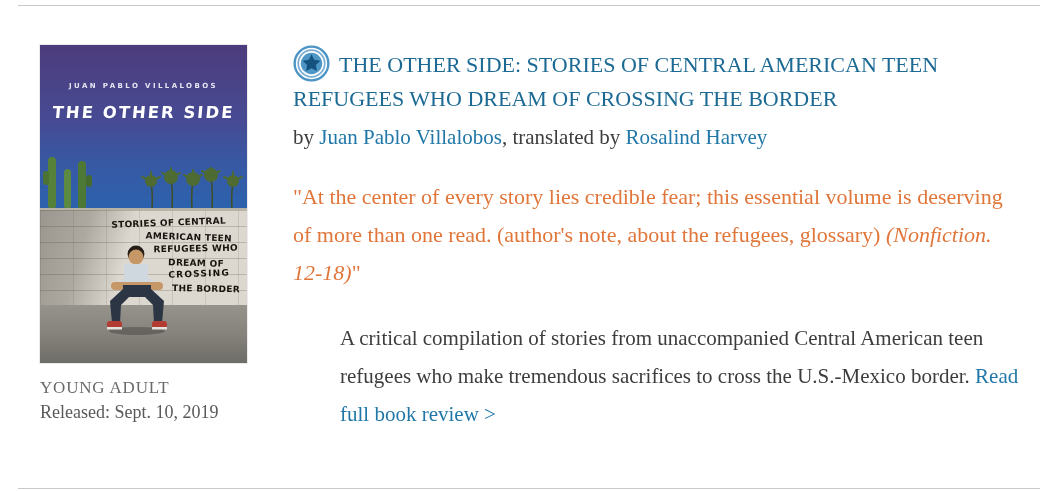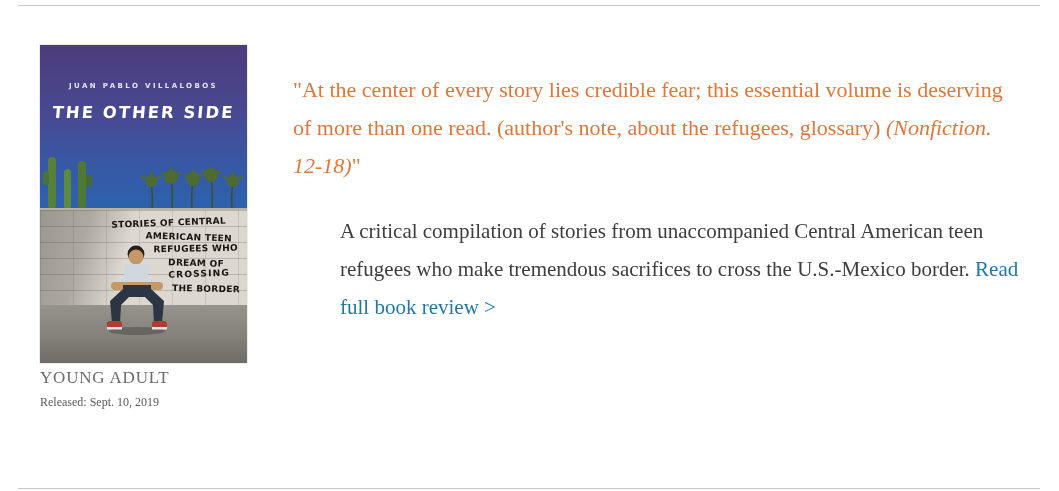--- a/index.html
+++ b/index.html
@@ -72,23 +72,23 @@
   .wl4 { transform:rotate(-2deg); margin-right:10px; letter-spacing:1.2px; }
   .wl5 { transform:rotate(1deg);  margin-right:0; }
   .cover-ground {
     position:absolute; top:260px; left:0; right:0; bottom:0;
     background:linear-gradient(180deg,#96938c 0%,#84817b 55%,#6e6c66 100%);
   }
   .cover-boy { position:absolute; left:56px; top:198px; pointer-events:none; }
 
   .meta { color:var(--meta, #595959); }
   .meta-category {
-    margin-top:2px; font-size:17px; letter-spacing:.8px; line-height:25px; color:#6a6a6a;
-  }
-  .meta-line { font-size:12px; line-height:25px; }
+    margin-top:12px; font-size:17px; letter-spacing:.8px; line-height:25px; color:#6a6a6a;
+  }
+  .meta-line { font-size:18px; line-height:25px; }
 
   
   .right-col { margin-left:46px; width:726px; }
 
   .title-line { font-weight:normal; font-size:22px; line-height:34px; }
   .title-link {
     color:var(--title_blue, #1c6a94); text-decoration:none; cursor:pointer;
   }
   .star-badge { vertical-align:-10px; margin-right:9px; }
 
@@ -194,21 +194,32 @@
           <rect x="56" y="84" width="15" height="2.5" fill="#e4e2de"></rect>
         </svg>
       </div>
 
       <div class="meta meta-category">YOUNG ADULT</div>
       <div class="meta meta-line">Released: Sept. 10, 2019</div>
     </div>
 
     <div class="right-col">
 
-
+      <h2 class="title-line">
+        <svg class="star-badge" width="37" height="37" viewBox="0 0 36 36">
+          <circle cx="18" cy="18" r="16.4" fill="none" stroke="#4a94c6" stroke-width="2.3"></circle>
+          <circle cx="18" cy="18" r="12.9" fill="none" stroke="#7aaed5" stroke-width="1.7"></circle>
+          <circle cx="18" cy="18" r="10.4" fill="#4e96c6"></circle>
+          <polygon points="18,9 20.65,14.36 26.56,15.22 22.28,19.39 23.29,25.28 18,22.5 12.71,25.28 13.72,19.39 9.44,15.22 15.35,14.36" fill="#14537f"></polygon>
+        </svg><a class="title-link">THE OTHER SIDE: STORIES OF CENTRAL AMERICAN TEEN REFUGEES WHO DREAM OF CROSSING THE BORDER</a>
+      </h2>
+
+      <div class="byline">
+        <span>by </span><a class="inline-link">Juan Pablo Villalobos</a><span>, translated by </span><a class="inline-link">Rosalind Harvey</a>
+      </div>
 
       <div class="quote">
         <span>"At the center of every story lies credible fear; this essential volume is deserving of more than one read. (author's note, about the refugees, glossary) </span><span class="nf">(Nonfiction. 12-18)</span><span>"</span>
       </div>
 
       <div class="description">
         <span>A critical compilation of stories from unaccompanied Central American teen refugees who make tremendous sacrifices to cross the U.S.-Mexico border. </span><a class="inline-link">Read full book review &gt;</a>
       </div>
 
     </div>

